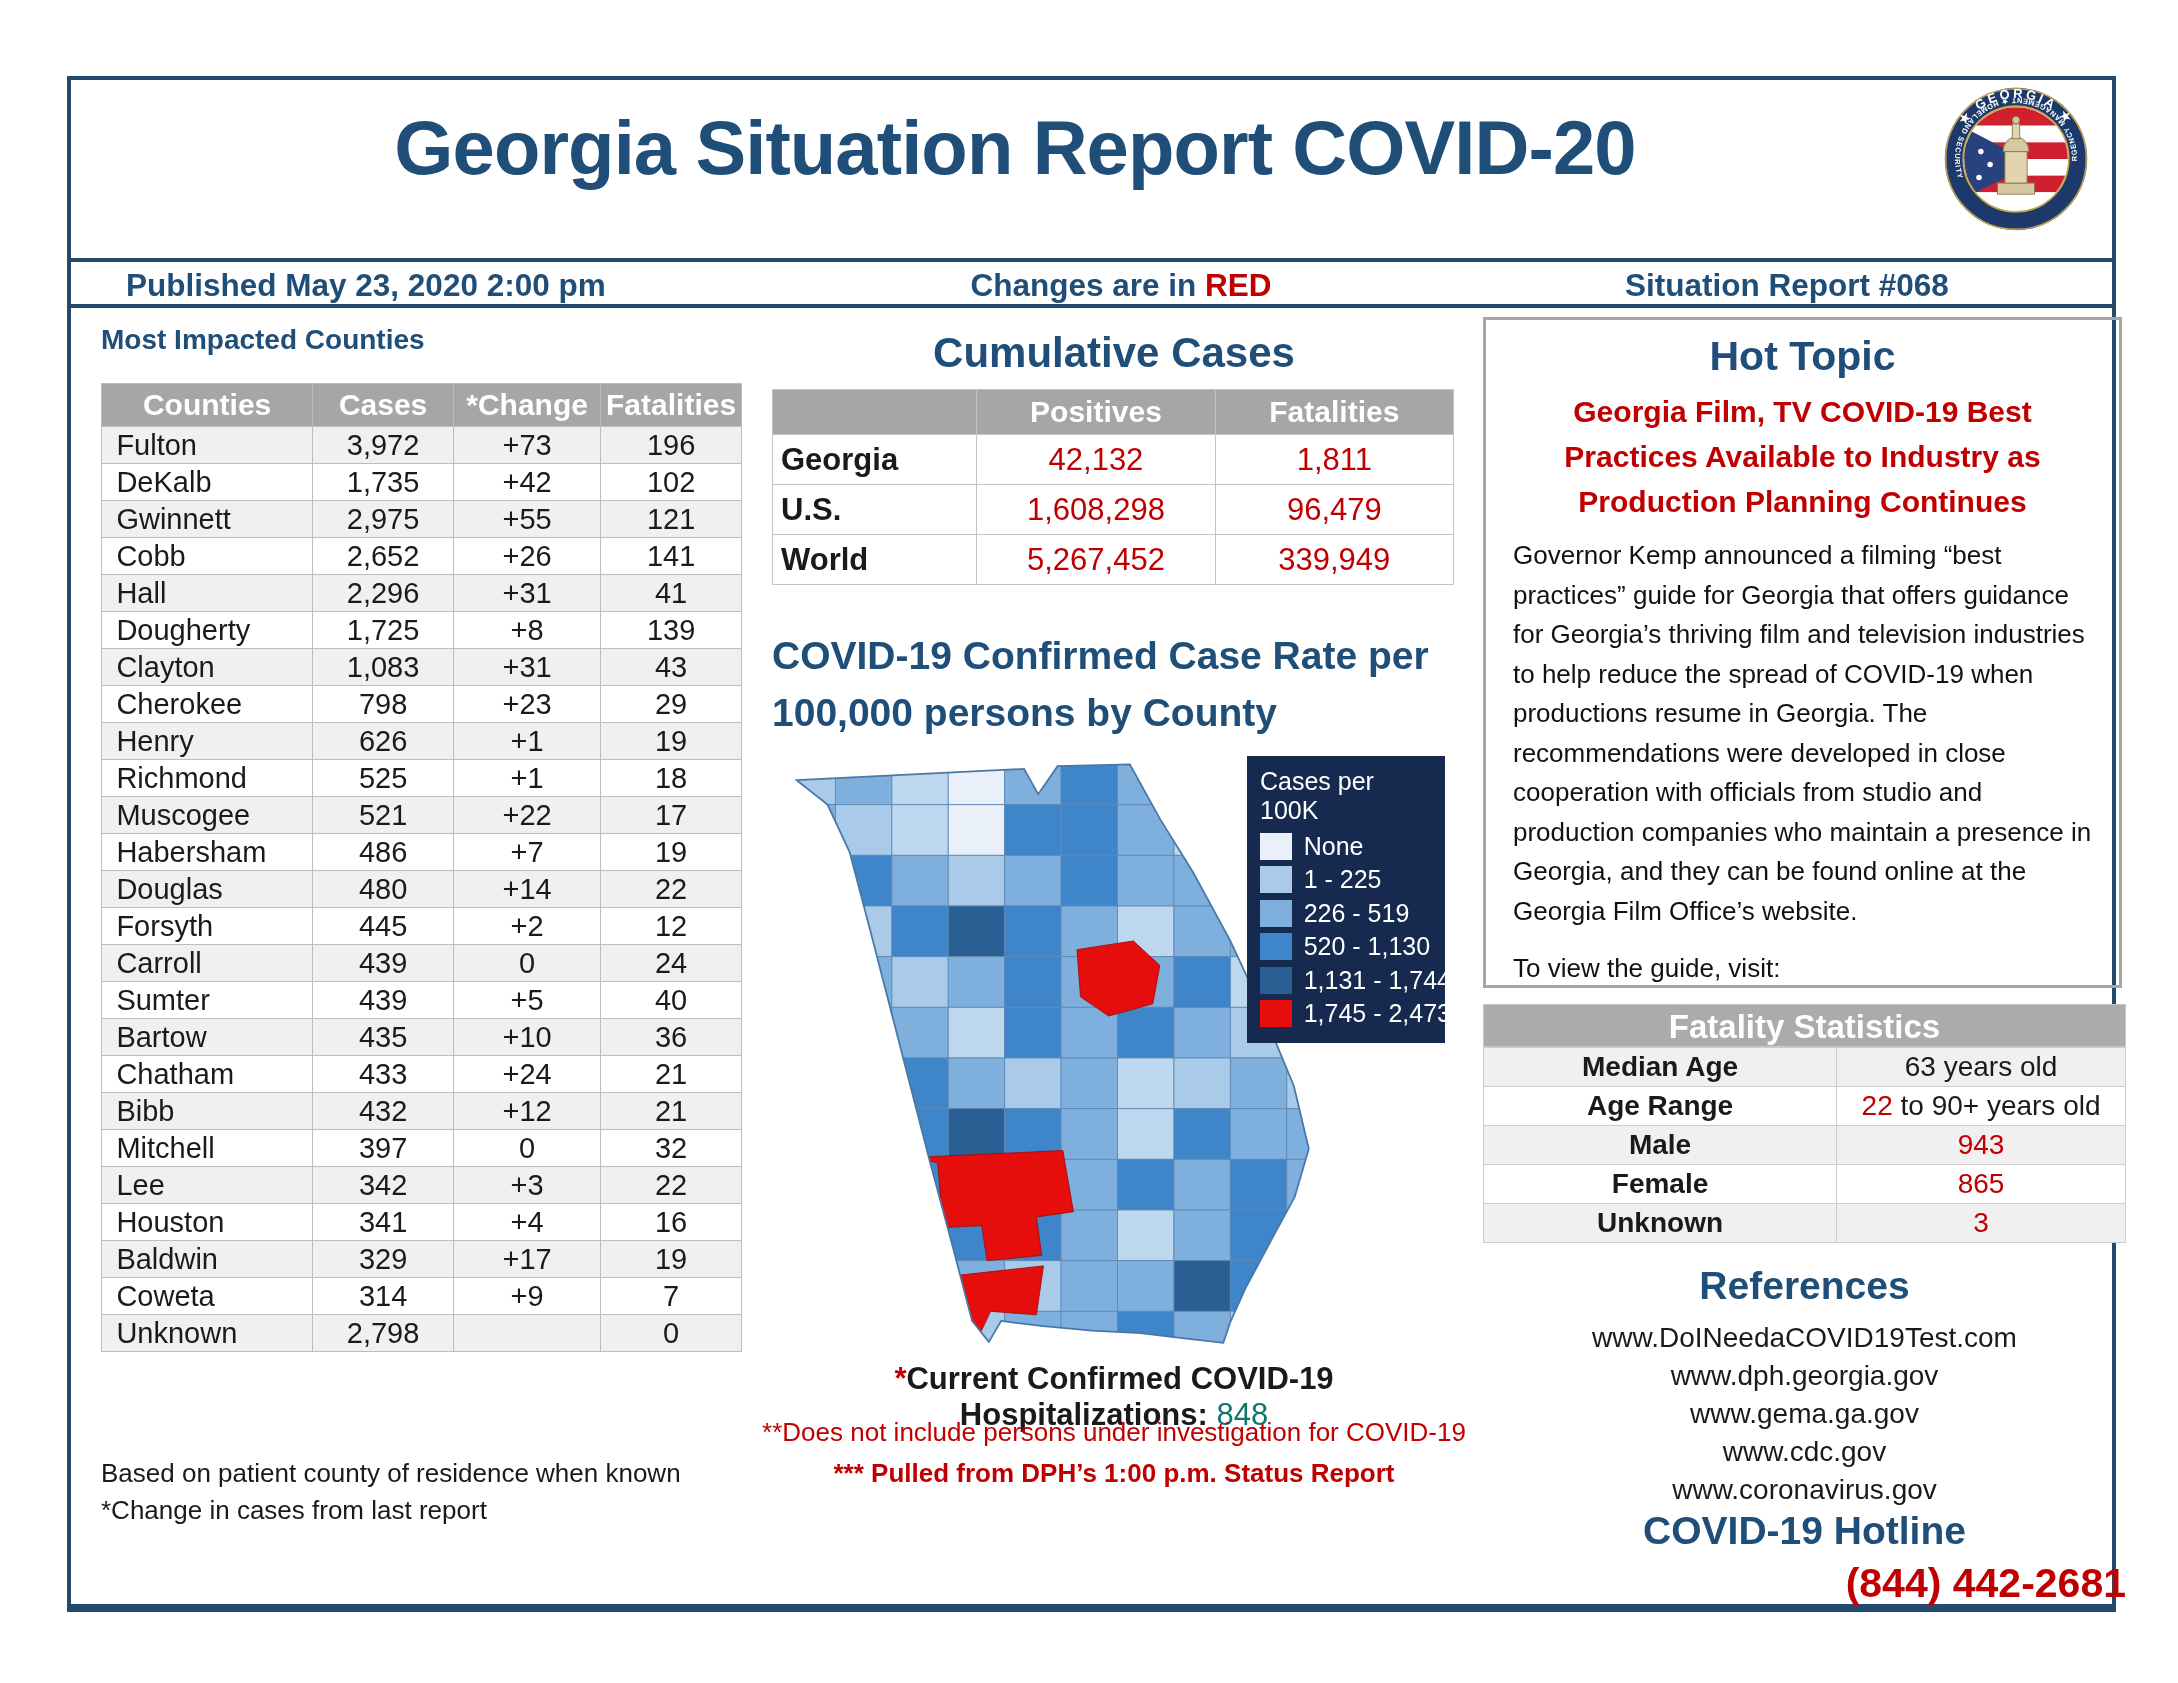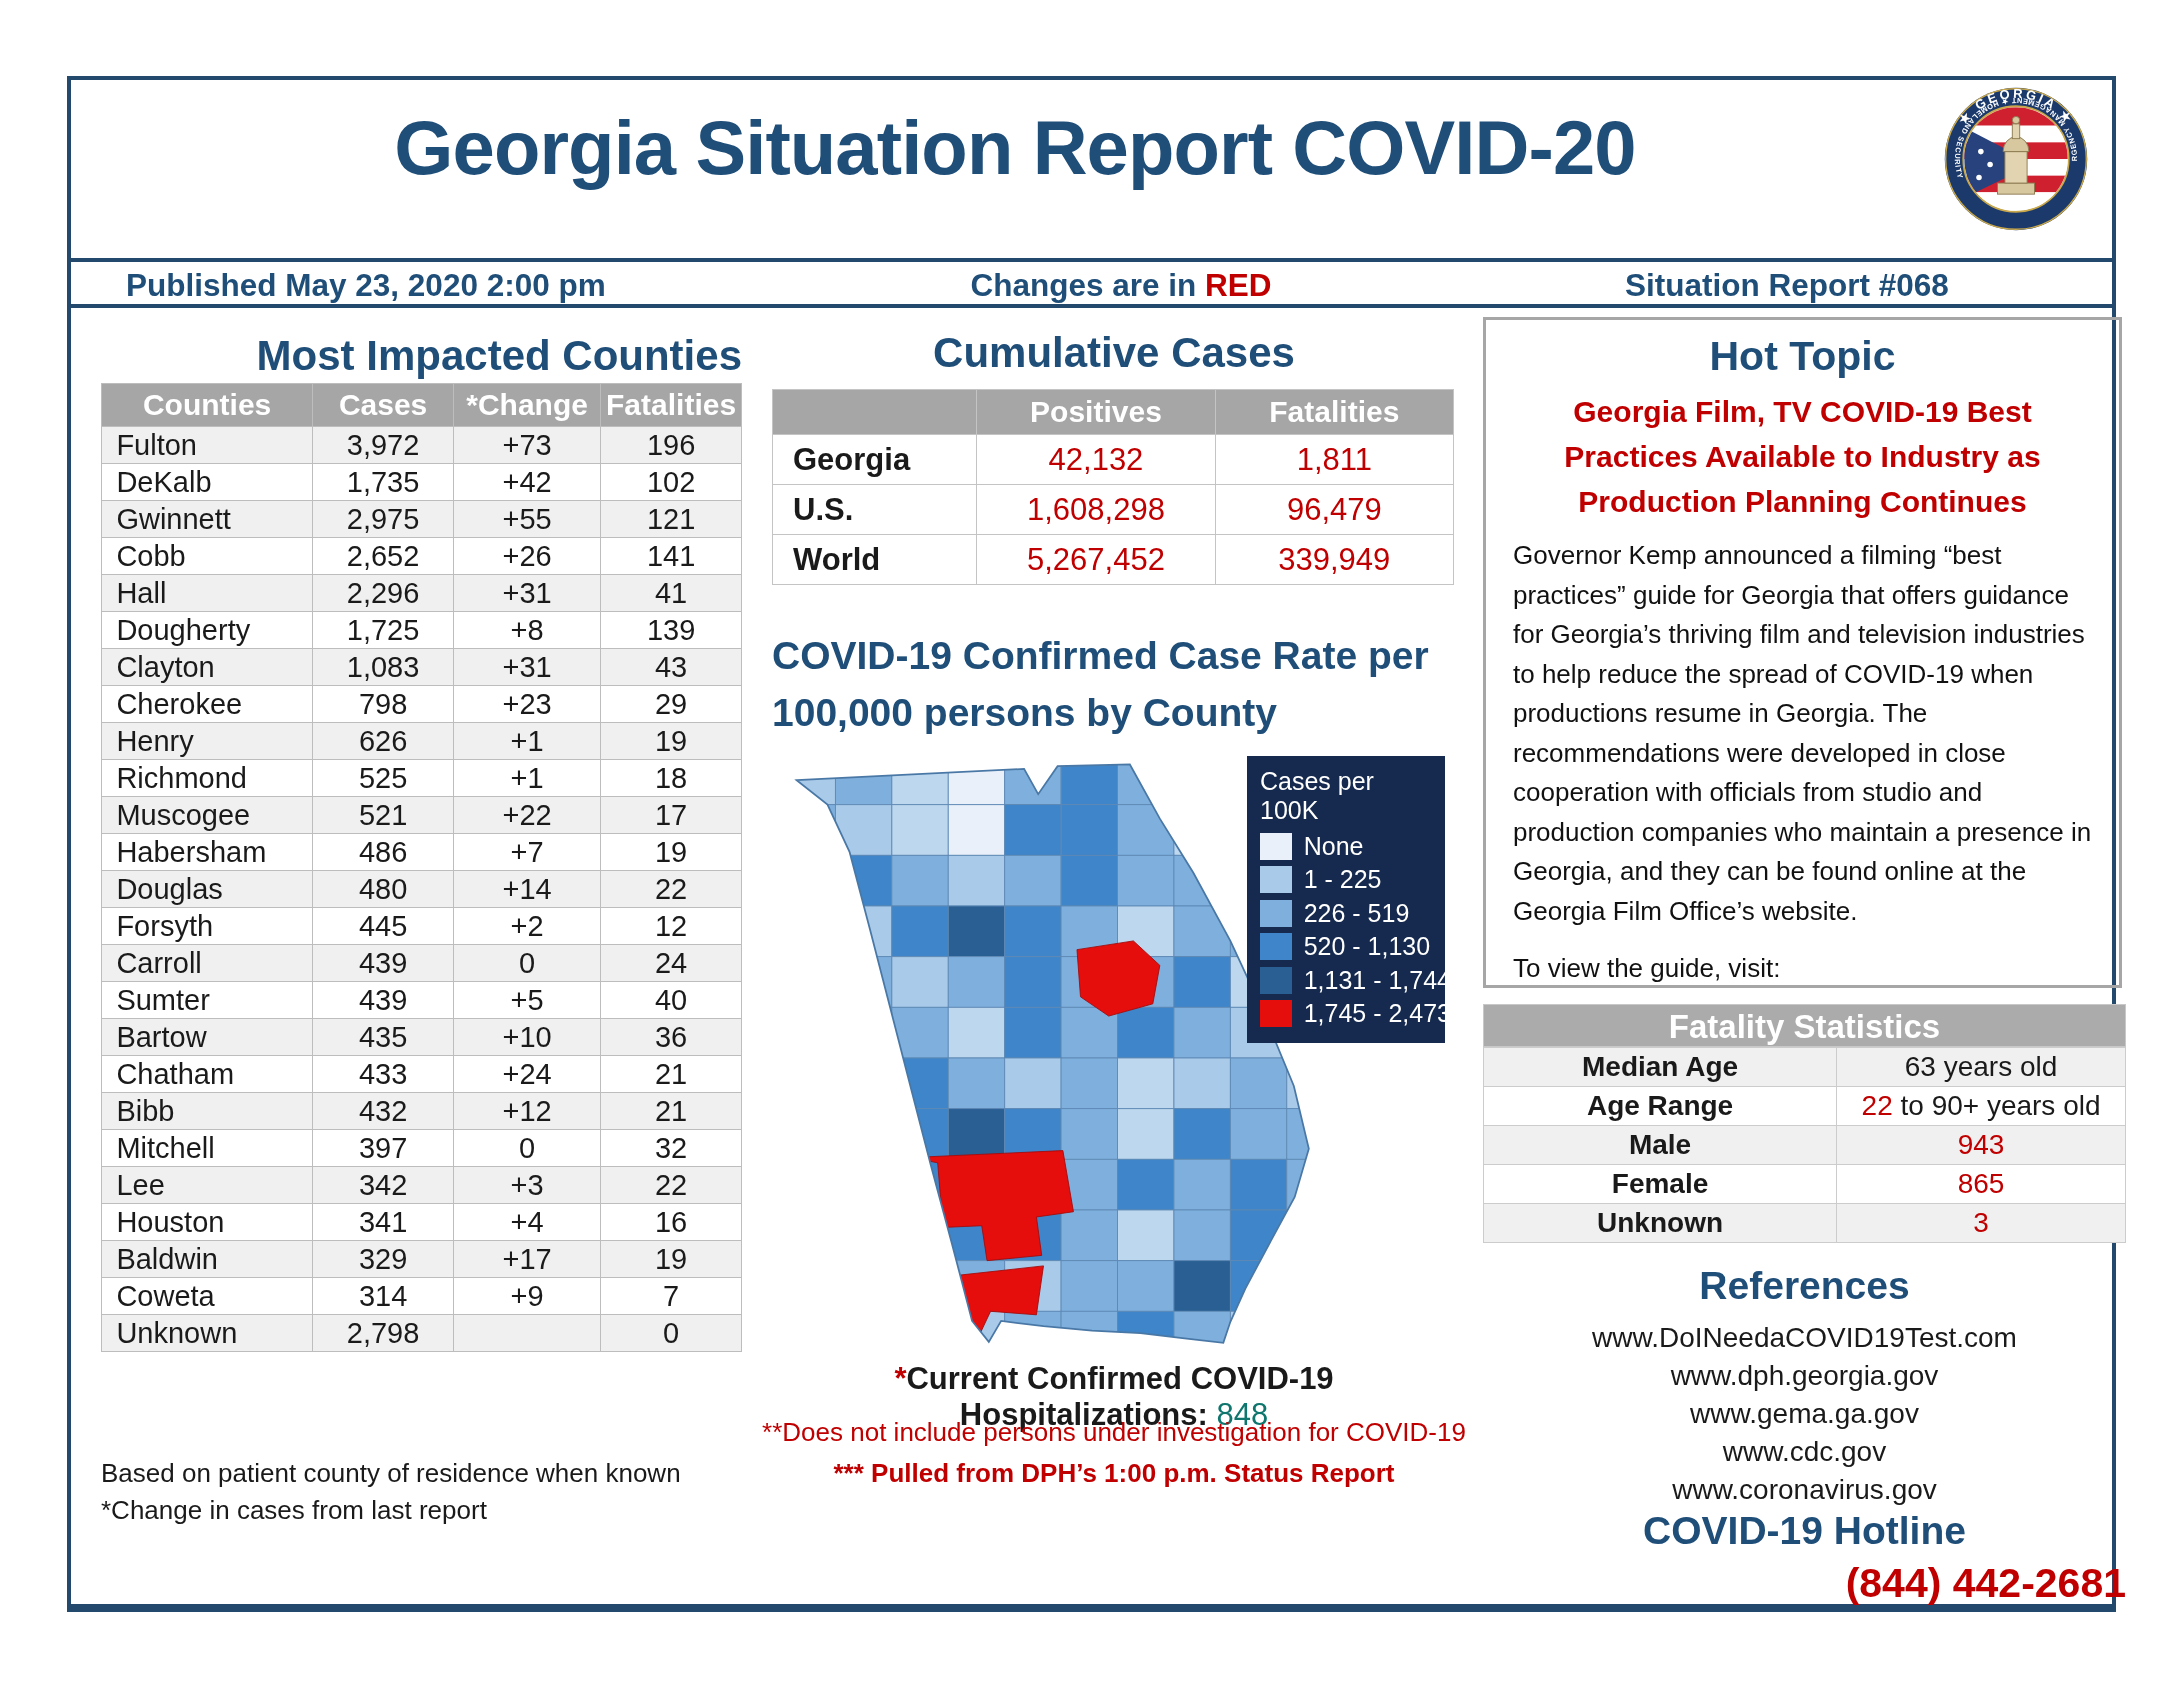--- a/index.html
+++ b/index.html
@@ -19,22 +19,22 @@
             border-top:4.5px solid #234a6d; border-bottom:4.5px solid #234a6d;
             display:flex; align-items:flex-end; font-size:31.5px; font-weight:bold; color:#1f4e79;gap:8px; }
   .subbar > div { flex:1; }
   .sub-left { text-align:left; padding-left:59px; }
   .sub-center { text-align:center; }
   .sub-right { text-align:center; }
   .red-word, .red { color:#c00000; }
   .dk { color:#1a1a1a; }
 
   
-  .counties-title { position:absolute; left:101px; top:332px; width:641px; text-align:right;
-                    font-size:42px; font-weight:bold; color:#1f4e79; }
+  .counties-title { position:absolute; left:101px; top:324px; width:641px; text-align:left;
+                    font-size:28px; font-weight:bold; color:#1f4e79; }
   .counties-table { position:absolute; left:101px; top:383px; width:641px; border-collapse:collapse; }
   .counties-table th { background:#a6a6a6; color:#ffffff; font-size:30px; font-weight:bold;
                        height:43px; border:1.8px solid #bdbdbd; }
   .counties-table td { font-size:29px; color:#1a1a1a; text-align:center; height:37px;
                        border:1.8px solid #bdbdbd; }
   .counties-table tbody tr:nth-child(odd) { background:#f0f0f0; }
   .counties-table tbody tr:nth-child(even) { background:#ffffff; }
   .counties-table td.cname { text-align:left; padding-left:14.4px; }
   .counties-table col.c-name { width:33%; } .counties-table col.c-cases { width:22%; }
   .counties-table col.c-chg { width:23%; } .counties-table col.c-fat { width:22%; }
@@ -42,21 +42,21 @@
   .counties-notes { position:absolute; left:101px; top:1455px; width:657px;
                     font-size:26px; line-height:1.42; color:#1a1a1a; }
 
   
   .cumulative-title { position:absolute; left:772px; top:329px; width:684px; text-align:center;
                       font-size:42px; font-weight:bold; color:#1f4e79; }
   .cumulative-table { position:absolute; left:772px; top:389px; width:682px; border-collapse:collapse; }
   .cumulative-table th { background:#a6a6a6; color:#ffffff; font-size:30px; font-weight:bold;
                          height:45px; border:1.8px solid #c4c4c4; }
   .cumulative-table td { font-size:31px; height:50px; text-align:center; border:1.8px solid #c4c4c4; color:#c00000; }
-  .cumulative-table td.region { text-align:left; padding-left:20px; font-weight:bold; color:#1a1a1a; }
+  .cumulative-table td.region { text-align:left; padding-left:8px; font-weight:bold; color:#1a1a1a; }
   .cumulative-table col.cc-r { width:30%; } .cumulative-table col.cc-v { width:35%; }
 
   .map-title { position:absolute; left:772px; top:628px; width:684px; text-align:left;
                font-size:39px; font-weight:bold; color:#1f4e79; line-height:1.45; }
 
   .map-wrap { position:absolute; left:779px; top:754px; width:670px; height:594px; }
   .map-wrap svg { width:100%; height:100%; display:block; }
   .c0{fill:#e9f0f9} .c1{fill:#a9cae8} .c1b{fill:#bdd7ee} .c2{fill:#7fb0dd} .c3{fill:#3e86c9}
   .c4{fill:#2a5f93} .cr{fill:#e60d0d}
 

